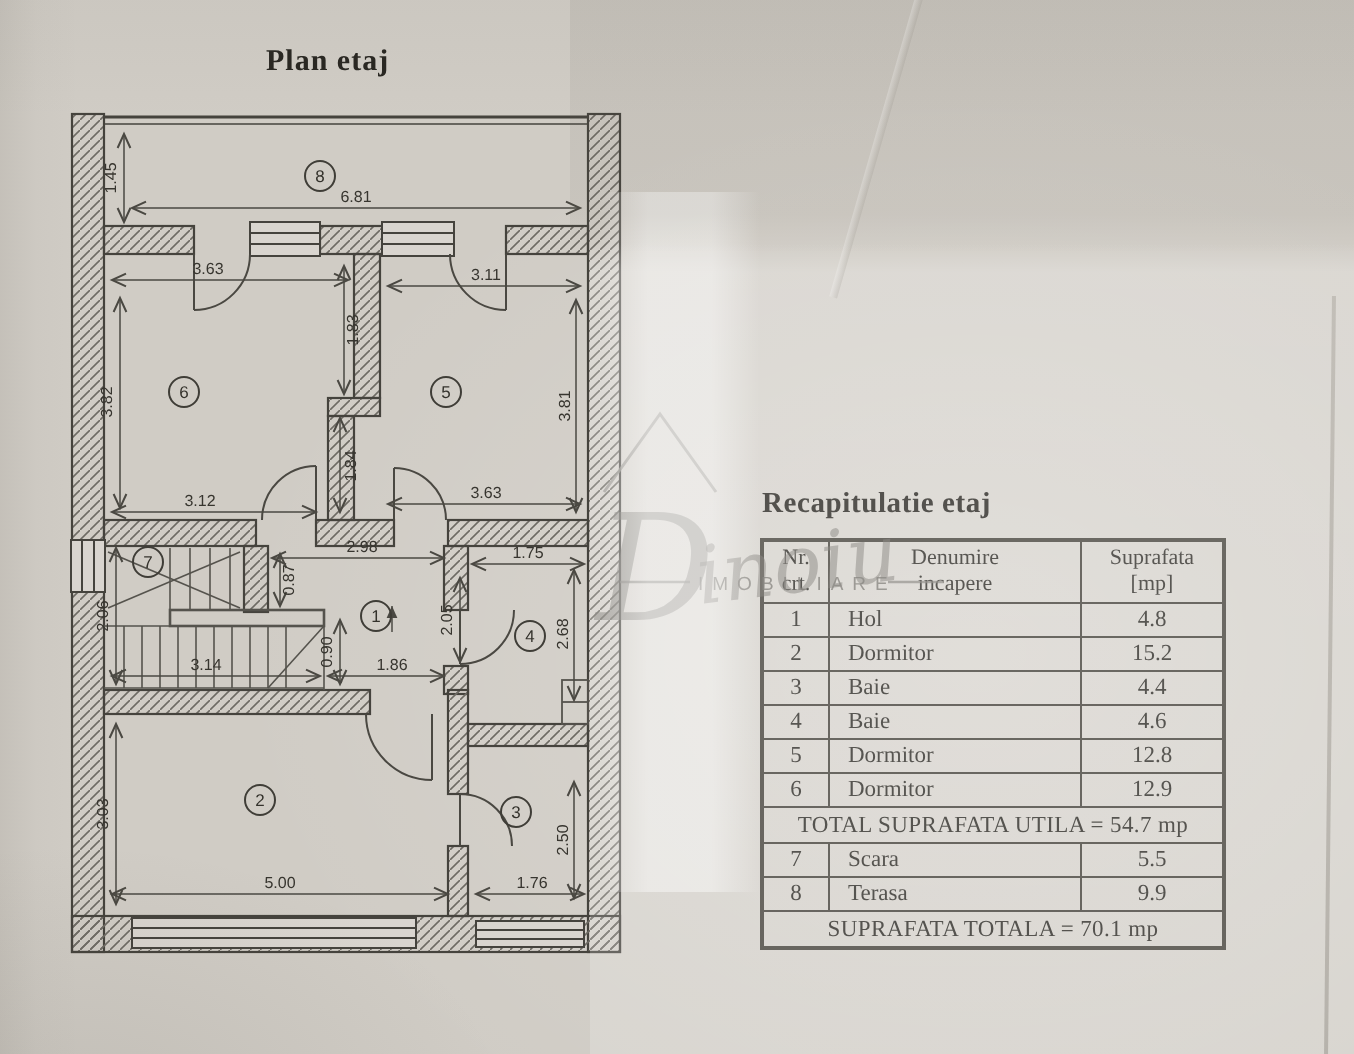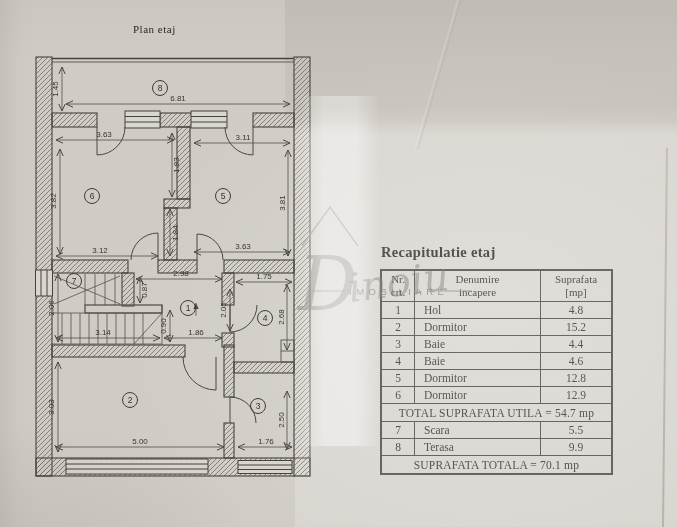--- a/index.html
+++ b/index.html
@@ -21,21 +21,21 @@
     background:linear-gradient(180deg, rgba(95,90,80,0.10), rgba(95,90,80,0.07) 85%, rgba(95,90,80,0) 100%);}
   .crease{position:absolute;left:438px;top:-18px;width:4px;height:170px;z-index:6;pointer-events:none;
     transform:rotate(16deg);
     background:linear-gradient(90deg, rgba(255,255,255,0.25), rgba(110,105,95,0.14));}
   .vignette{position:absolute;left:-60px;top:420px;width:320px;height:180px;z-index:6;pointer-events:none;
     background:radial-gradient(ellipse at 30% 80%, rgba(70,65,55,0.10), rgba(70,65,55,0) 70%);}
   .paper-edge{position:absolute;left:664px;top:148px;width:2px;height:380px;z-index:6;pointer-events:none;
     transform:rotate(0.6deg);background:linear-gradient(180deg,#bcb8b1,#aeaaa3);opacity:.8;}
 
   .plan-title{position:absolute;left:133px;top:23px;z-index:2;
-    font-weight:normal;font-size:11px;letter-spacing:.5px;color:#2a2823;}
+    font-weight:bold;font-size:15px;letter-spacing:.5px;color:#2a2823;}
 
   svg.plan{position:absolute;left:0;top:0;z-index:1;}
 
   
   .recap{position:absolute;left:372px;top:244px;z-index:2;color:#2e2c27;}
   .recap-title{font-weight:bold;font-size:14.5px;letter-spacing:.3px;color:#272520;margin:0 0 8px 9px;}
   .recap table{border-collapse:collapse;margin-left:8px;border:2px solid #45423b;background:transparent;}
   .recap th,.recap td{border:1.4px solid #45423b;}
   .recap th{font-weight:normal;font-size:11px;line-height:1.2;padding:2px 1px;text-align:center;}
   .recap td{font-size:11.5px;height:16px;padding:0;}

